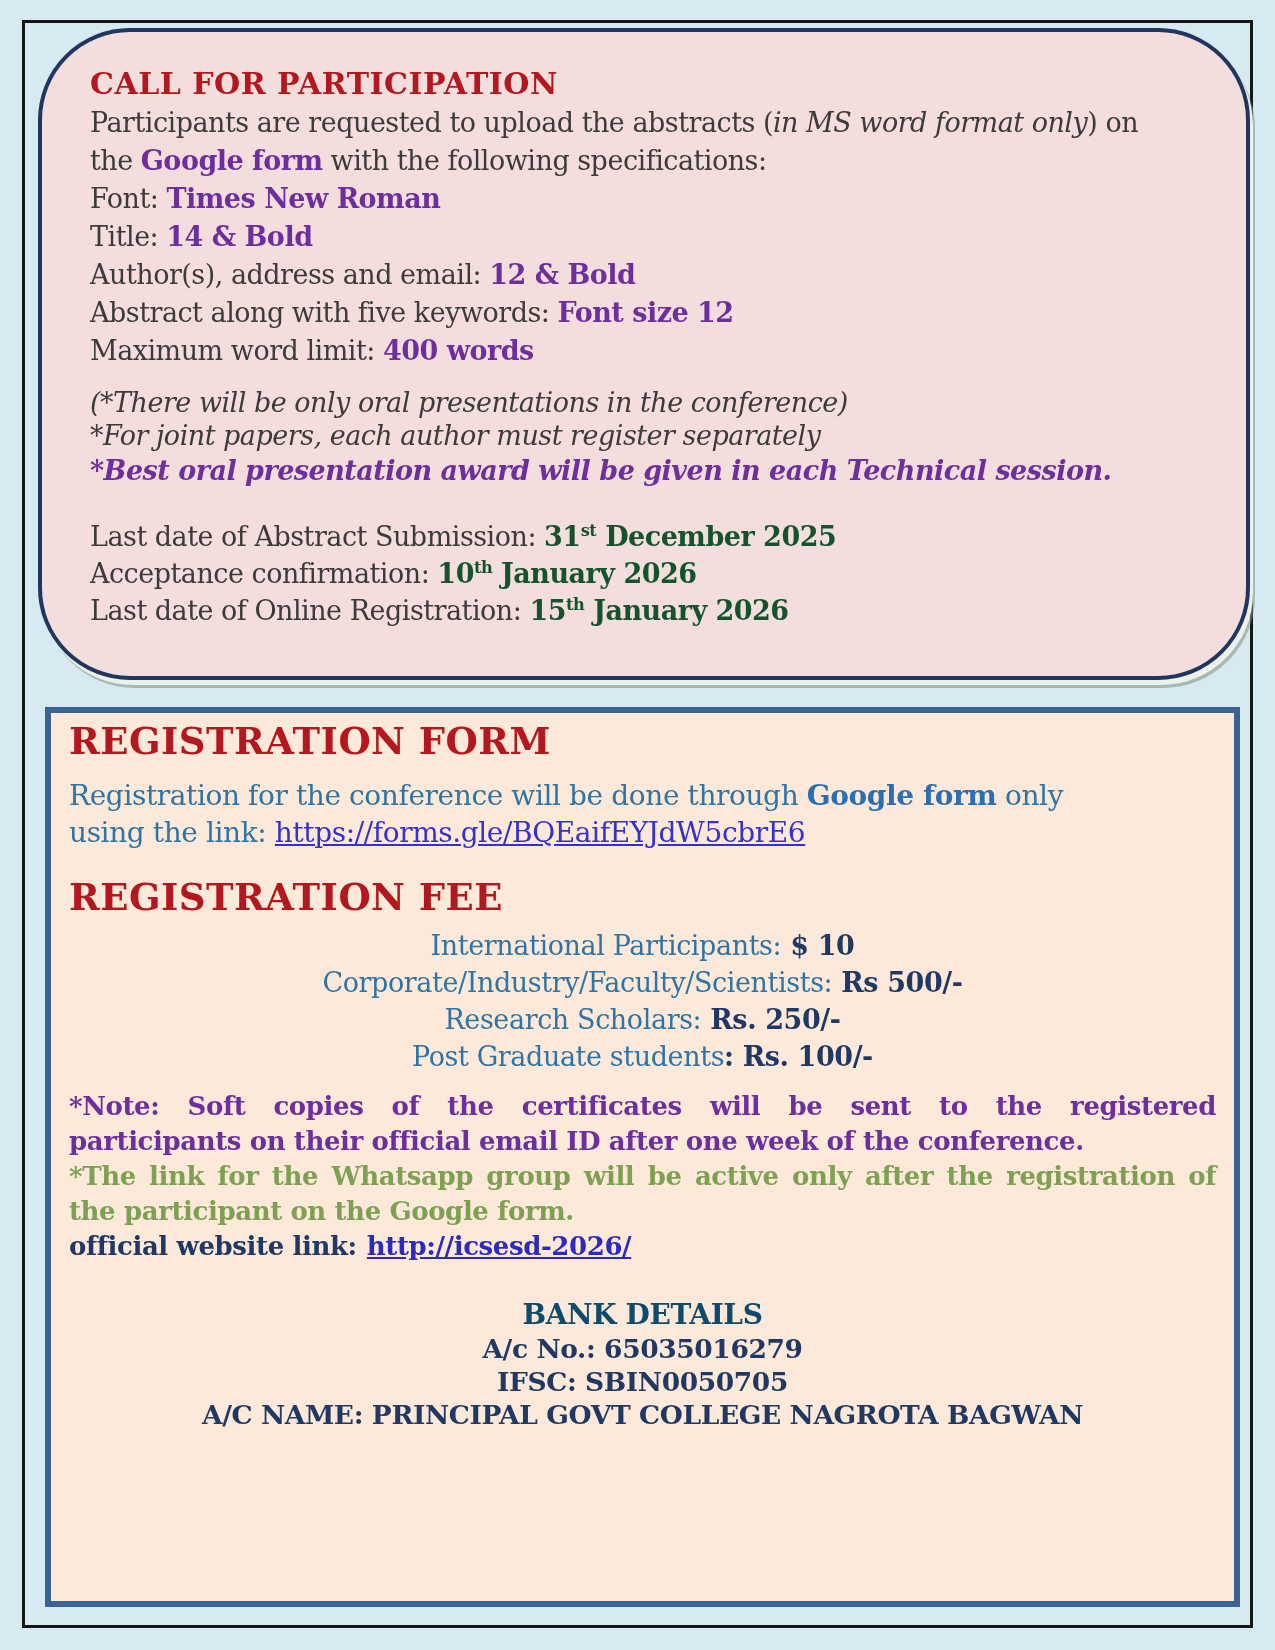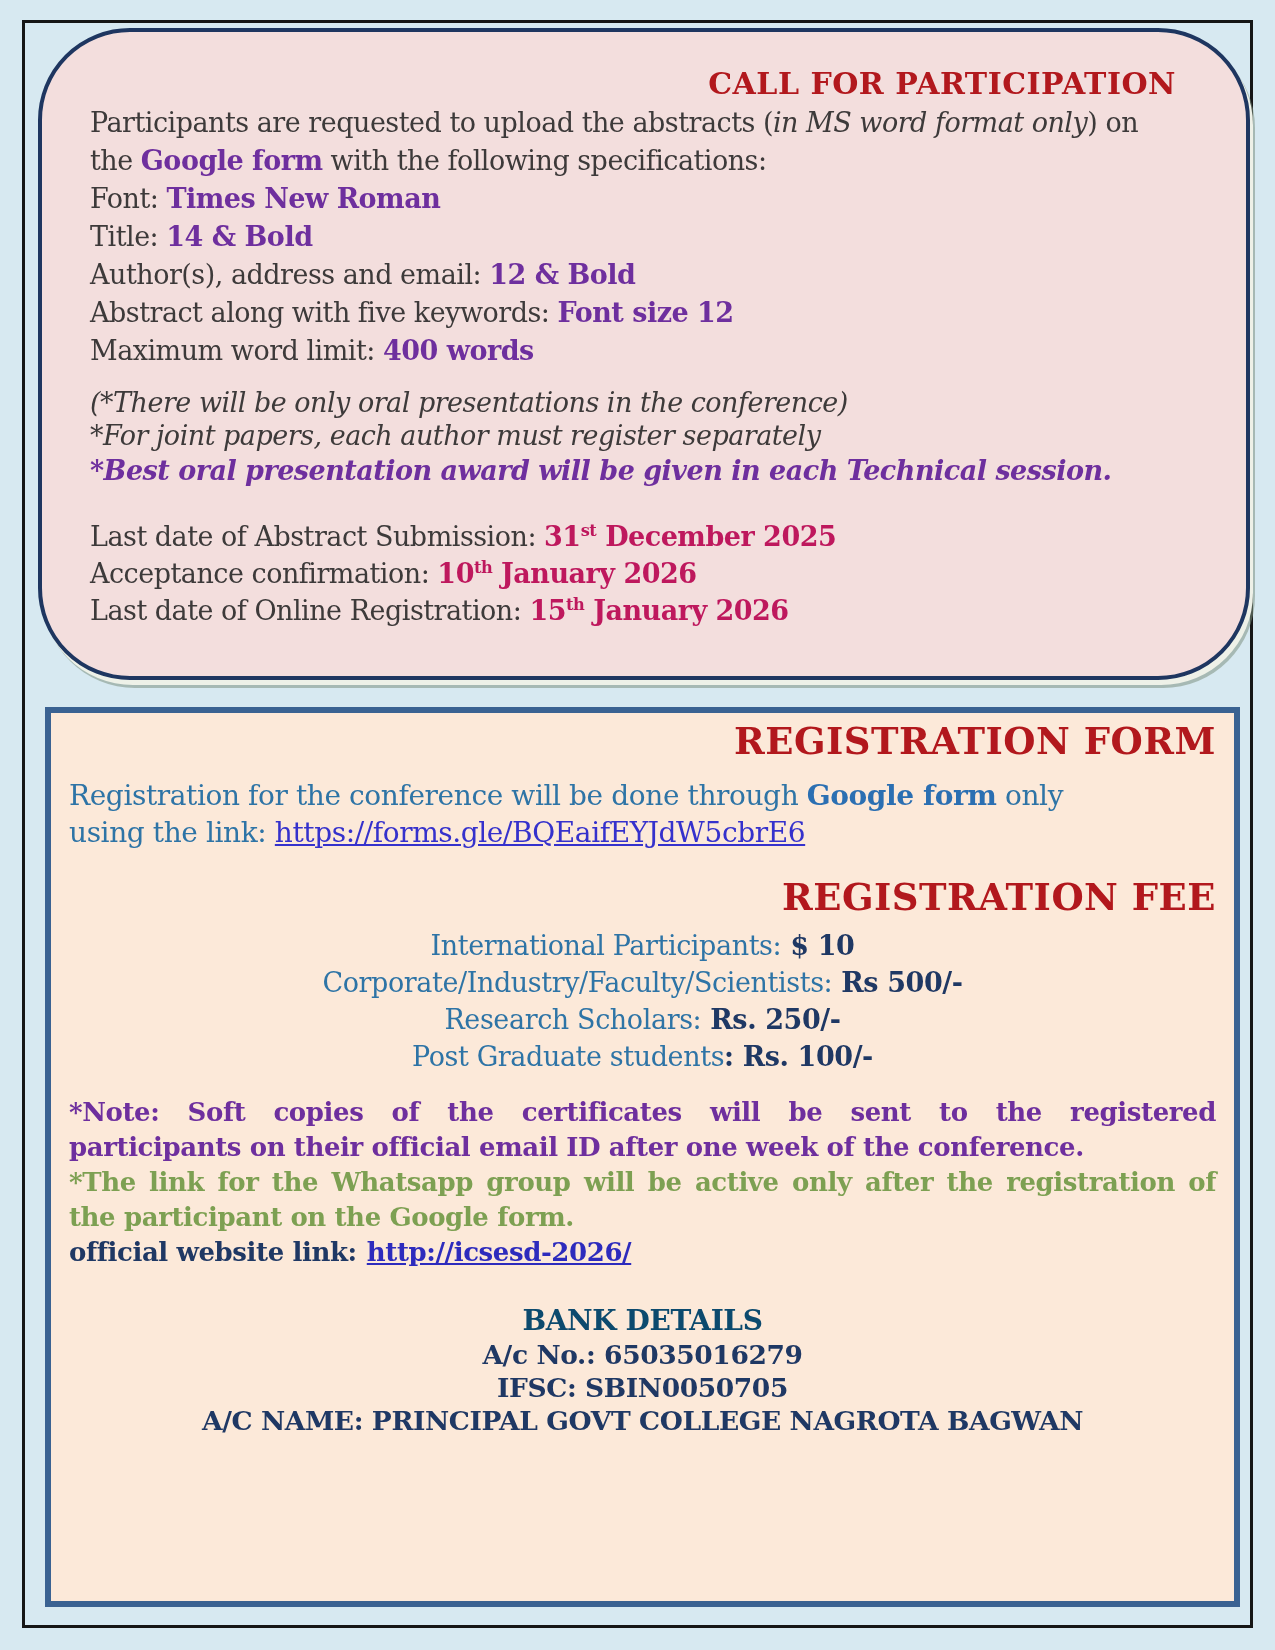--- a/index.html
+++ b/index.html
@@ -20,53 +20,53 @@
     position:absolute; left:38px; top:28px; width:1212px; height:652px;
     background:#f3dedd;
     border:4px solid #1e3660;
     border-radius:92px;
     box-shadow:3px 5px 0 #eef1e8, 5px 8px 0 rgba(125,145,130,0.55);
     padding:34px 70px 0 48px;
     font-size:27px;
     letter-spacing:-0.5px;
   }
   .panel-title {
-    text-align:right; font-size:30px; font-weight:bold;
+    text-align:left; font-size:30px; font-weight:bold;
     color:#b2181d; letter-spacing:0.5px; line-height:36px;
   }
   .call-box .panel-title { margin-bottom:2px; }
   .line { line-height:38px; white-space:nowrap; }
   .it { font-style:italic; }
   .purple-b { color:#6e2f9e; font-weight:bold; }
   .italic-note { line-height:33px; white-space:nowrap; font-style:italic; color:#3d3a3a; }
   .italic-block { margin-top:16px; }
   .award { line-height:38px; white-space:nowrap; font-style:italic; font-weight:bold; color:#6e2f9e; }
   .dates { margin-top:28px; }
   .date-line { line-height:37px; white-space:nowrap; }
-  .date-val { color:#be185d; font-weight:bold; }
+  .date-val { color:#14532d; font-weight:bold; }
   sup { font-size:60%; vertical-align:super; line-height:0; }
   
   .reg-box {
     position:absolute; left:45px; top:707px; width:1195px; height:900px;
     background:#fce9d9;
     border:6px solid #3a6292;
     padding:10px 18px 0 18px;
     font-size:28px;
     letter-spacing:-0.4px;
   }
   .reg-box .panel-title { font-size:37px; }
   .reg-intro { margin-top:18px; color:#2e74a6; }
   .reg-intro .line { line-height:37px; }
   .gform-b { color:#2b6fb2; font-weight:bold; }
   a.doclink { color:#3531cc; text-decoration:underline; cursor:pointer; }
   .fee-title { margin-top:28px; }
   .fees { margin-top:12px; }
   .fee-row { text-align:center; line-height:37px; white-space:nowrap; color:#2e74a6; font-size:27px; }
   .fee-val { color:#1f3864; font-weight:bold; }
-  .notes { margin-top:20px; font-weight:bold; font-size:26px; letter-spacing:-0.4px; }
+  .notes { margin-top:14px; font-weight:bold; font-size:26px; letter-spacing:-0.4px; }
   .note-line { line-height:35px; text-align:justify; text-align-last:justify; }
   .note-last { line-height:35px; text-align:left; text-align-last:auto; }
   .note-purple { color:#6e2f9e; }
   .note-green { color:#7da052; }
   .note-navy { color:#1f3864; }
   .note-navy a.doclink { font-weight:bold; color:#2d2bbd; margin-left:10px; }
   .bank { margin-top:34px; text-align:center; }
   .bank-title { font-size:28px; font-weight:bold; color:#0c4a6e; line-height:34px; }
   .bank-line { font-size:26.5px; font-weight:bold; color:#1f3864; line-height:33px; white-space:nowrap; }
 </style>

